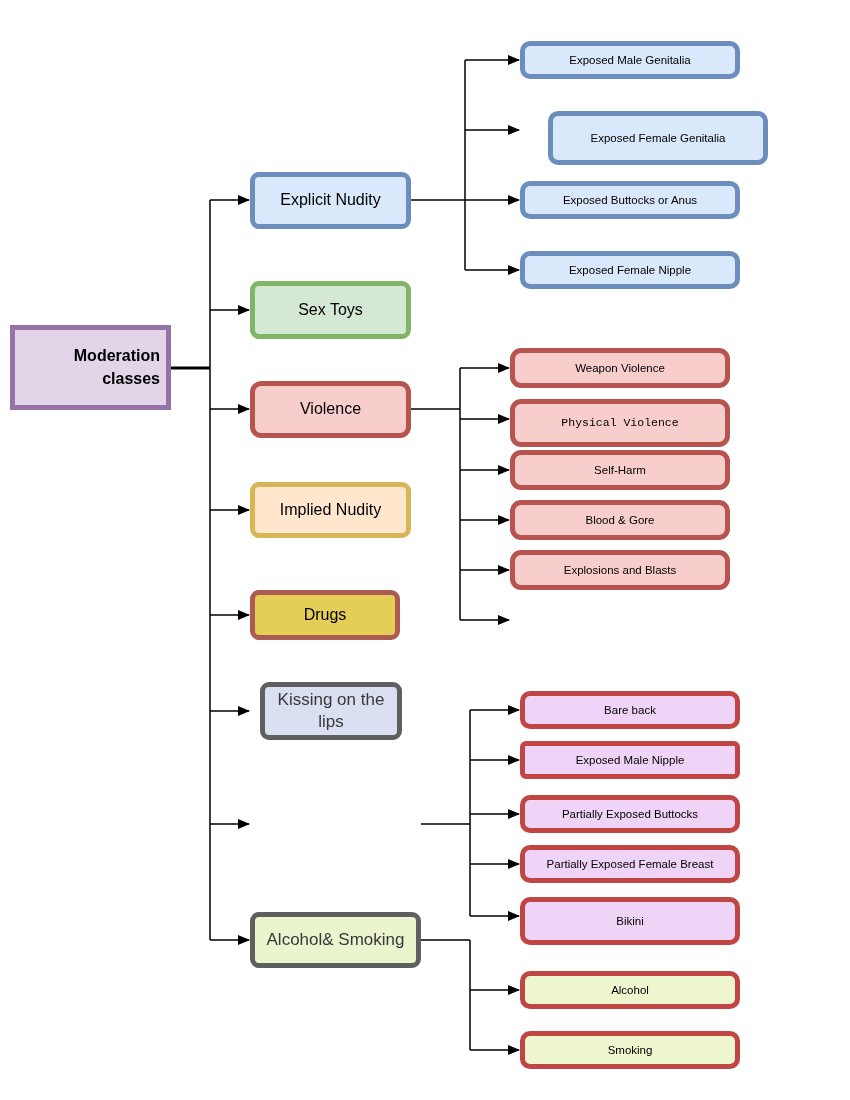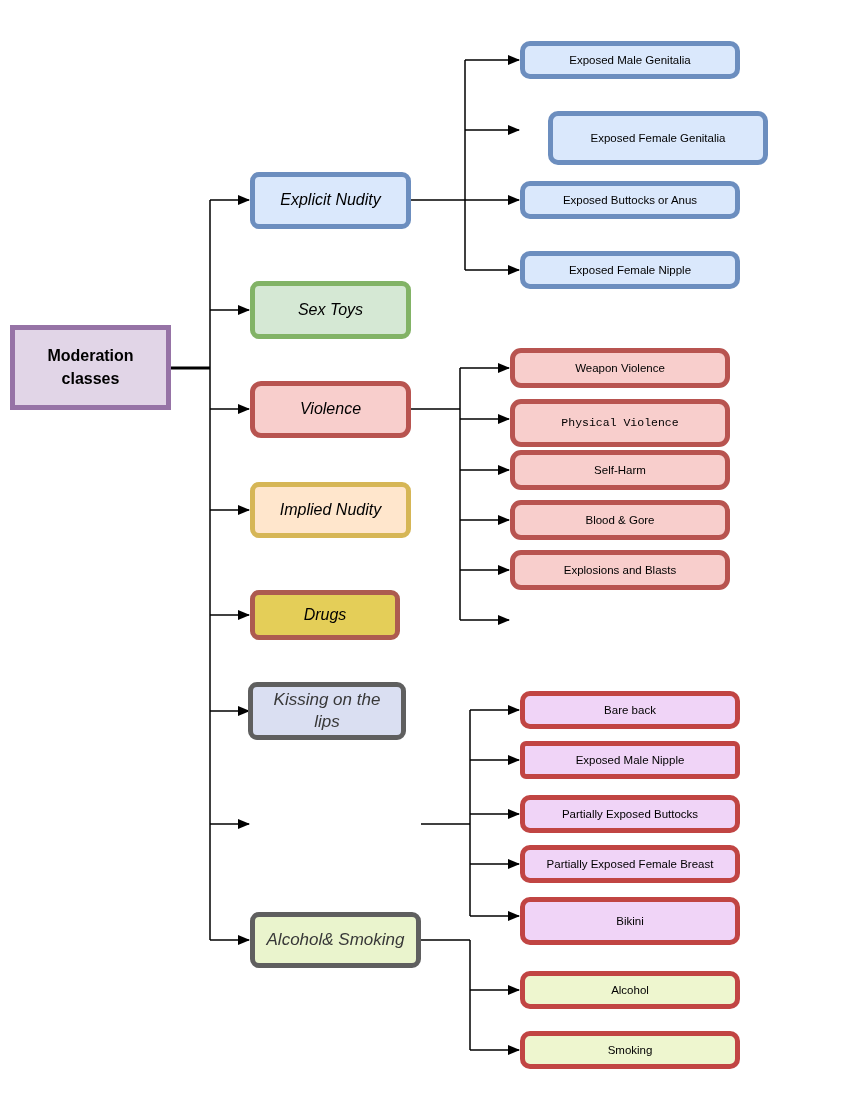--- a/index.html
+++ b/index.html
@@ -37,34 +37,33 @@
     justify-content: center;
     text-align: center;
     border: 5px solid #22c55e;
     color: #000000;
     padding: 2px 6px;
     line-height: 1.3;
   }
   .mid {
     font-size: 16px;
     border-radius: 9px;
-    font-style: italic;
   }
   .leaf {
     font-size: 11.5px;
     border-radius: 10px;
   }
   .root-node {
     font-size: 16px;
     font-weight: bold;
     border-radius: 0;
     line-height: 1.4;
   }
   
-  .c-purple     { background: #e1d5e7; border-color: #9673a6; }
+  .c-purple     { background: #e1d5e7; border-color: #9673a6; text-align: right; }
   .c-blue       { background: #dae8fc; border-color: #6c8ebf; }
   .c-green      { background: #d5e8d4; border-color: #82b366; }
   .c-red        { background: #f8cecc; border-color: #b85450; border-radius: 11px; }
   .c-peach      { background: #ffe6cc; border-color: #d6b656; }
   .c-gold       { background: #e4ce58; border-color: #ad5b50; }
   .c-peri       { background: #dadff2; border-color: #5f5f5f; color: #383838; font-size: 17px; }
   .c-violet     { background: #ecd3f7; border-color: #5f5f5f; color: #383838; font-size: 17px; }
   .c-lime       { background: #eaf4cd; border-color: #5f5f5f; color: #383838; font-size: 17px; }
   .c-violetleaf { background: #f0d4f7; border-color: #c14543; }
   .c-limeleaf   { background: #eef6cf; border-color: #c14543; }
@@ -137,21 +136,21 @@
   <div class="node mid c-blue" style="left:250px; top:172px; width:161px; height:57px;">Explicit Nudity</div>
 
   <div class="node mid c-green" style="left:250px; top:281px; width:161px; height:58px;">Sex Toys</div>
 
   <div class="node mid c-red" style="left:250px; top:381px; width:161px; height:57px;">Violence</div>
 
   <div class="node mid c-peach" style="left:250px; top:482px; width:161px; height:56px;">Implied Nudity</div>
 
   <div class="node mid c-gold" style="left:250px; top:590px; width:150px; height:50px;">Drugs</div>
 
-  <div class="node mid c-peri" style="left:248px; top:682px; width:158px; height:58px;">Kissing on the lips</div>
+  <div class="node mid c-peri" style="left:260px; top:682px; width:142px; height:58px;">Kissing on the lips</div>
 
 
   <div class="node mid c-lime" style="left:250px; top:912px; width:171px; height:56px;">Alcohol&amp; Smoking</div>
 
   <div class="node leaf c-blue" style="left:520px; top:41px; width:220px; height:38px;">Exposed Male Genitalia</div>
   <div class="node leaf c-blue" style="left:520px; top:111px; width:220px; height:54px;margin-left:28px;">Exposed Female Genitalia</div>
   <div class="node leaf c-blue" style="left:520px; top:181px; width:220px; height:38px;">Exposed Buttocks or Anus</div>
   <div class="node leaf c-blue" style="left:520px; top:251px; width:220px; height:38px;">Exposed Female Nipple</div>
 
   <div class="node leaf c-red" style="left:510px; top:348px; width:220px; height:40px;">Weapon Violence</div>

